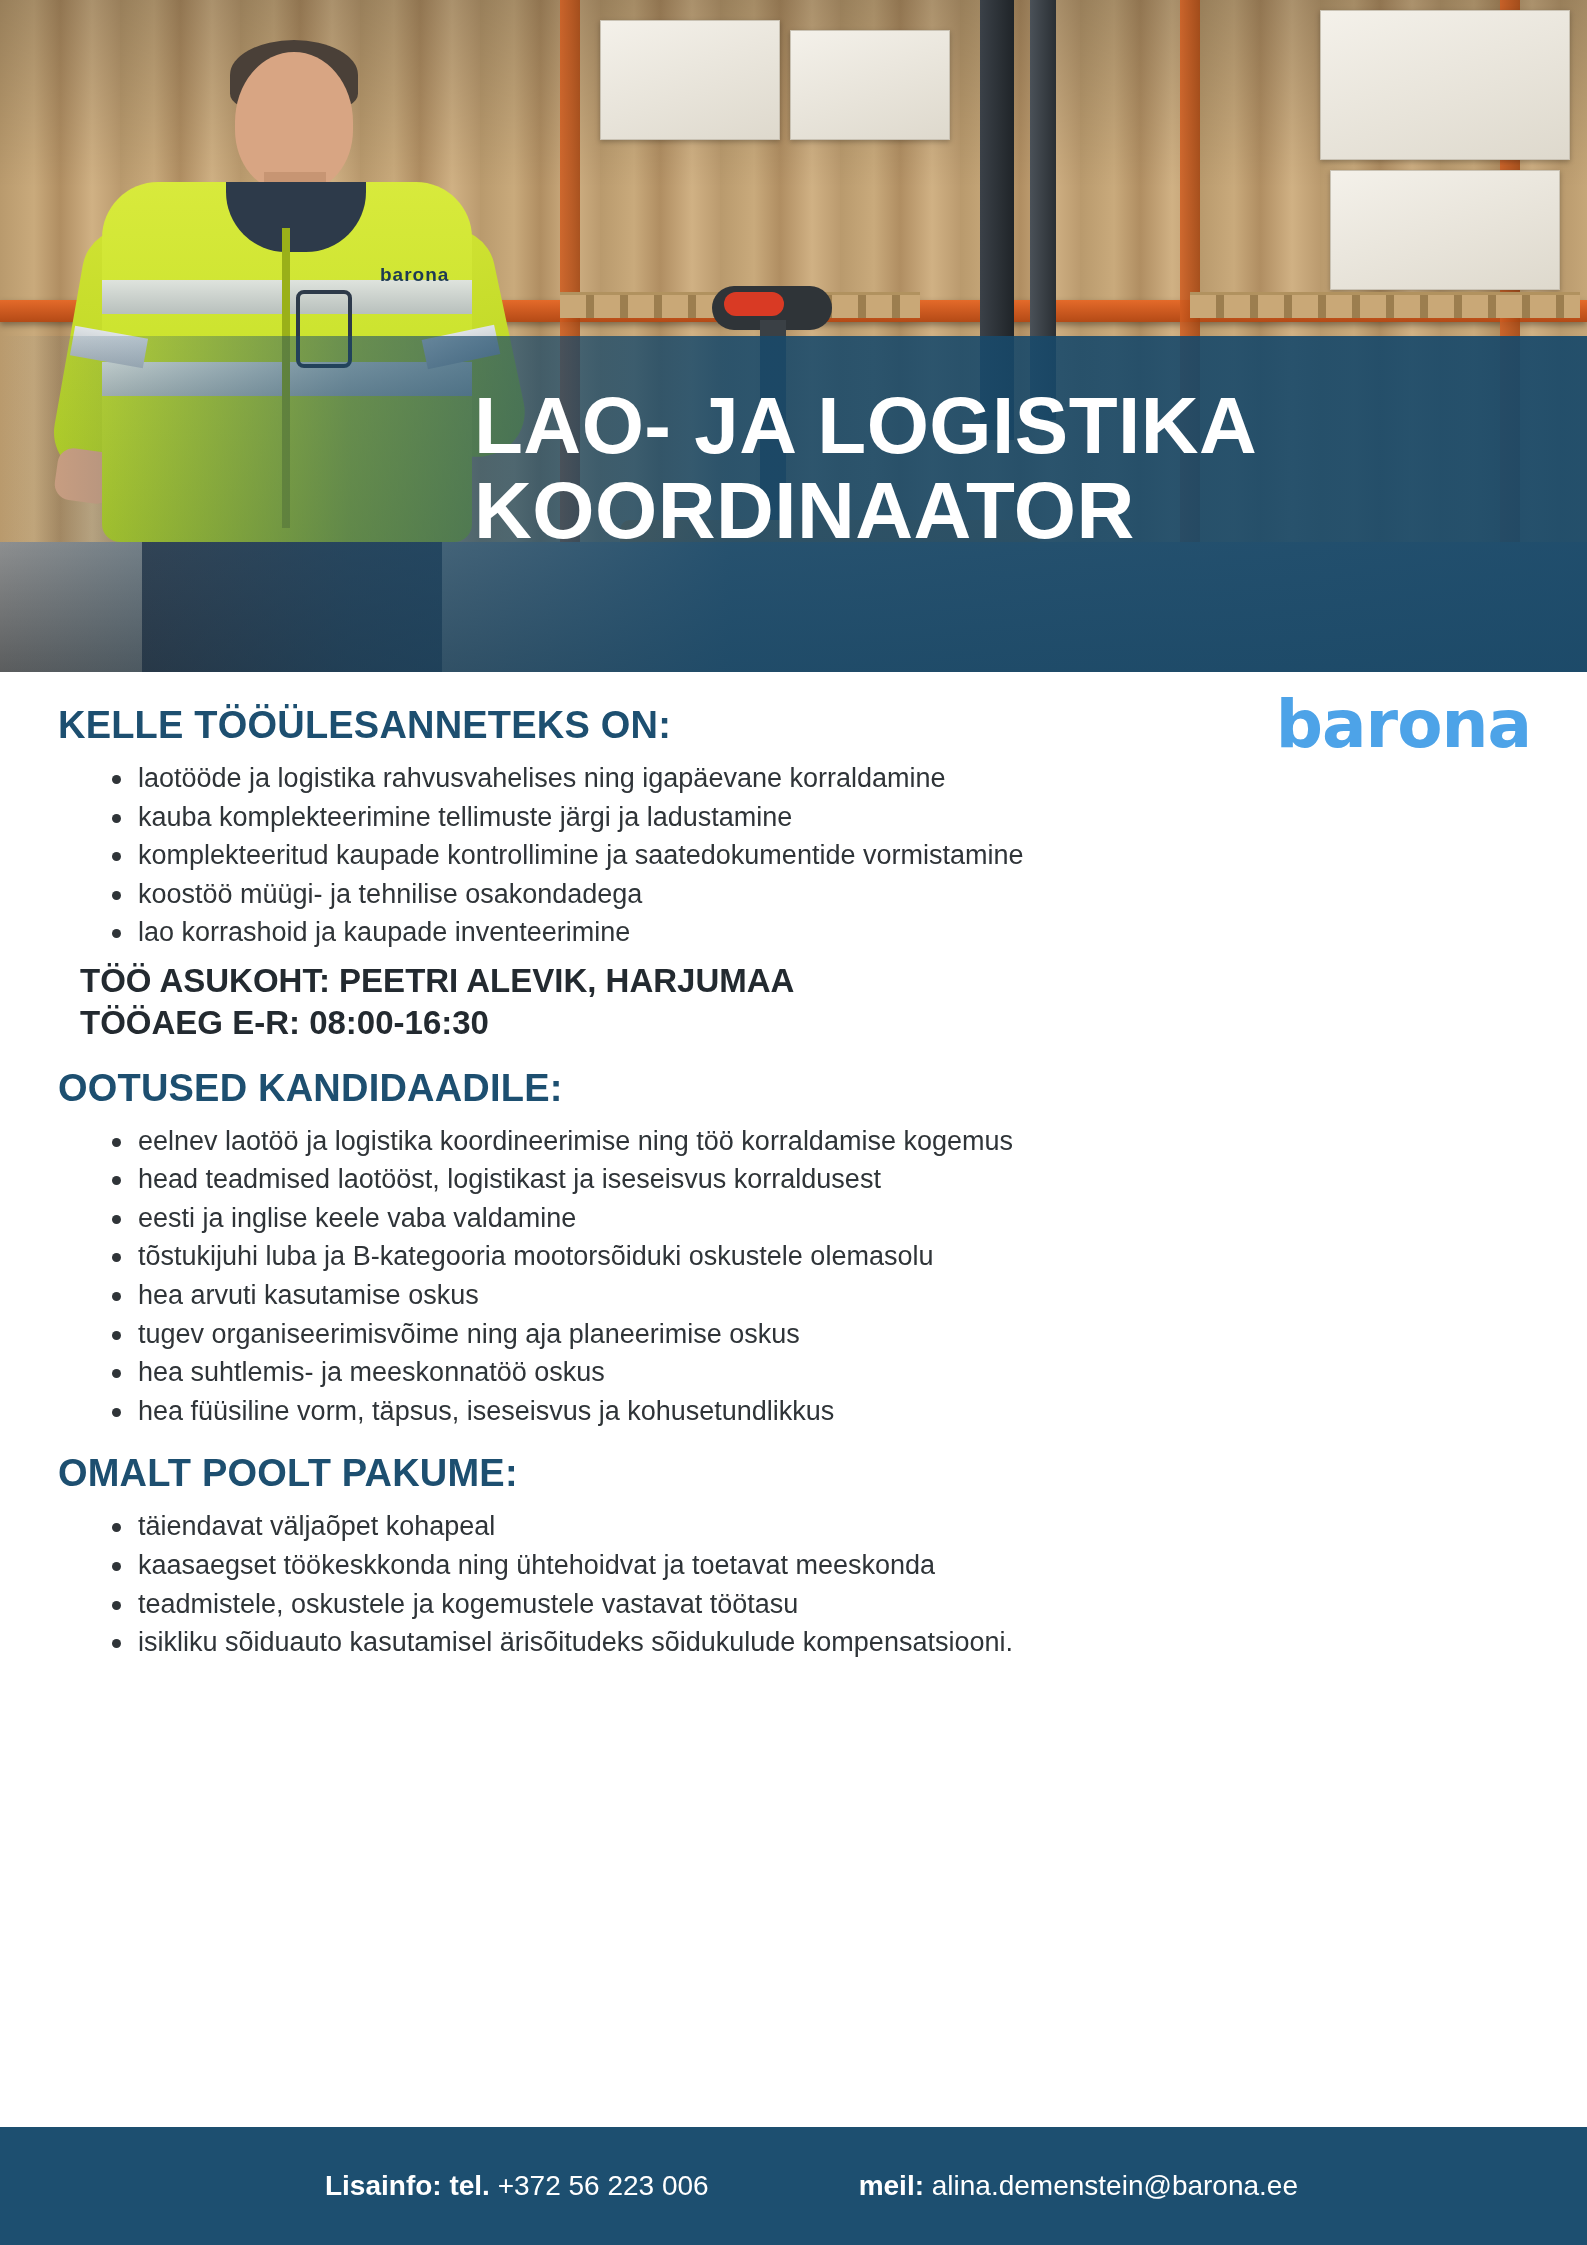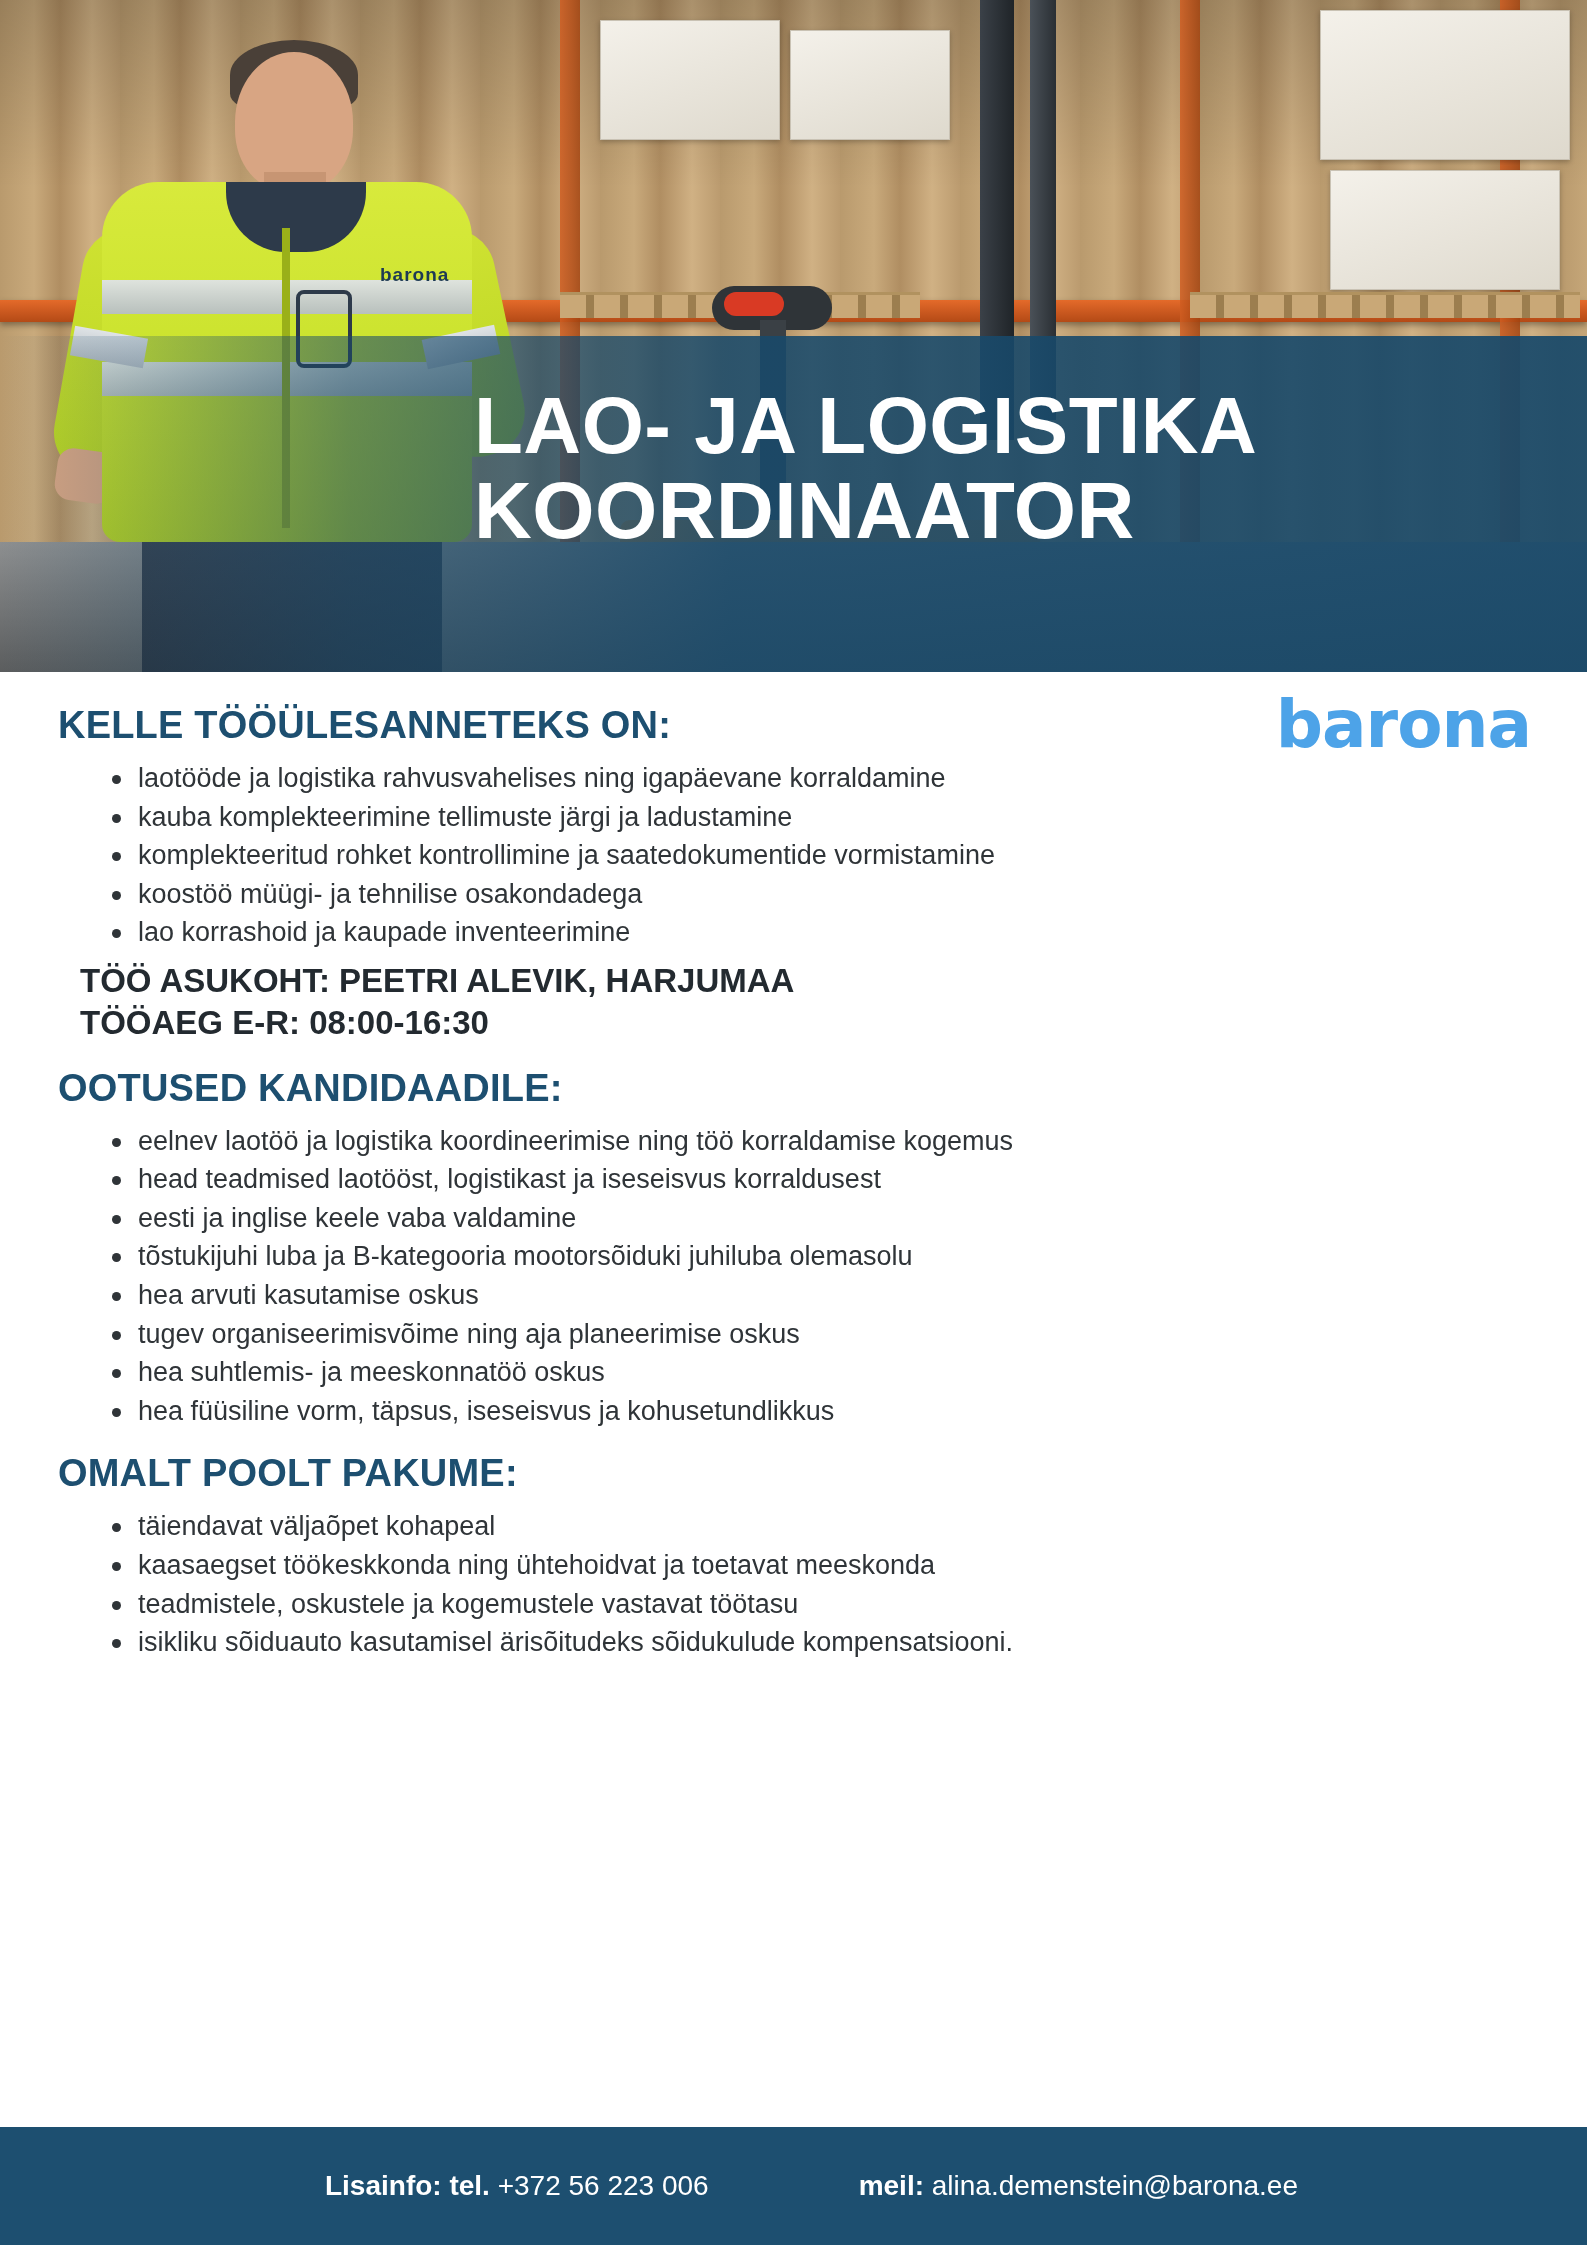--- a/index.html
+++ b/index.html
@@ -308,36 +308,36 @@
   </div>
 
   <div class="content">
 
     <div class="brand">barona</div>
 
     <h2 class="section">KELLE TÖÖÜLESANNETEKS ON:</h2>
     <ul class="bullets">
       <li>laotööde ja logistika rahvusvahelises ning igapäevane korraldamine</li>
       <li>kauba komplekteerimine tellimuste järgi ja ladustamine</li>
-      <li>komplekteeritud rohket kontrollimine ja saatedokumentide vormistamine</li>
+      <li>komplekteeritud kaupade kontrollimine ja saatedokumentide vormistamine</li>
       <li>koostöö müügi- ja tehnilise osakondadega</li>
       <li>lao korrashoid ja kaupade inventeerimine</li>
     </ul>
 
     <div class="meta">
       <div>TÖÖ ASUKOHT: PEETRI ALEVIK, HARJUMAA</div>
       <div>TÖÖAEG E-R: 08:00-16:30</div>
     </div>
 
     <h2 class="section tight">OOTUSED KANDIDAADILE:</h2>
     <ul class="bullets">
       <li>eelnev laotöö ja logistika koordineerimise ning töö korraldamise kogemus</li>
       <li>head teadmised laotööst, logistikast ja iseseisvus korraldusest</li>
       <li>eesti ja inglise keele vaba valdamine</li>
-      <li>tõstukijuhi luba ja B-kategooria mootorsõiduki juhiluba olemasolu</li>
+      <li>tõstukijuhi luba ja B-kategooria mootorsõiduki oskustele olemasolu</li>
       <li>hea arvuti kasutamise oskus</li>
       <li>tugev organiseerimisvõime ning aja planeerimise oskus</li>
       <li>hea suhtlemis- ja meeskonnatöö oskus</li>
       <li>hea füüsiline vorm, täpsus, iseseisvus ja kohusetundlikkus</li>
     </ul>
 
     <h2 class="section tight">OMALT POOLT PAKUME:</h2>
     <ul class="bullets">
       <li>täiendavat väljaõpet kohapeal</li>
       <li>kaasaegset töökeskkonda ning ühtehoidvat ja toetavat meeskonda</li>

